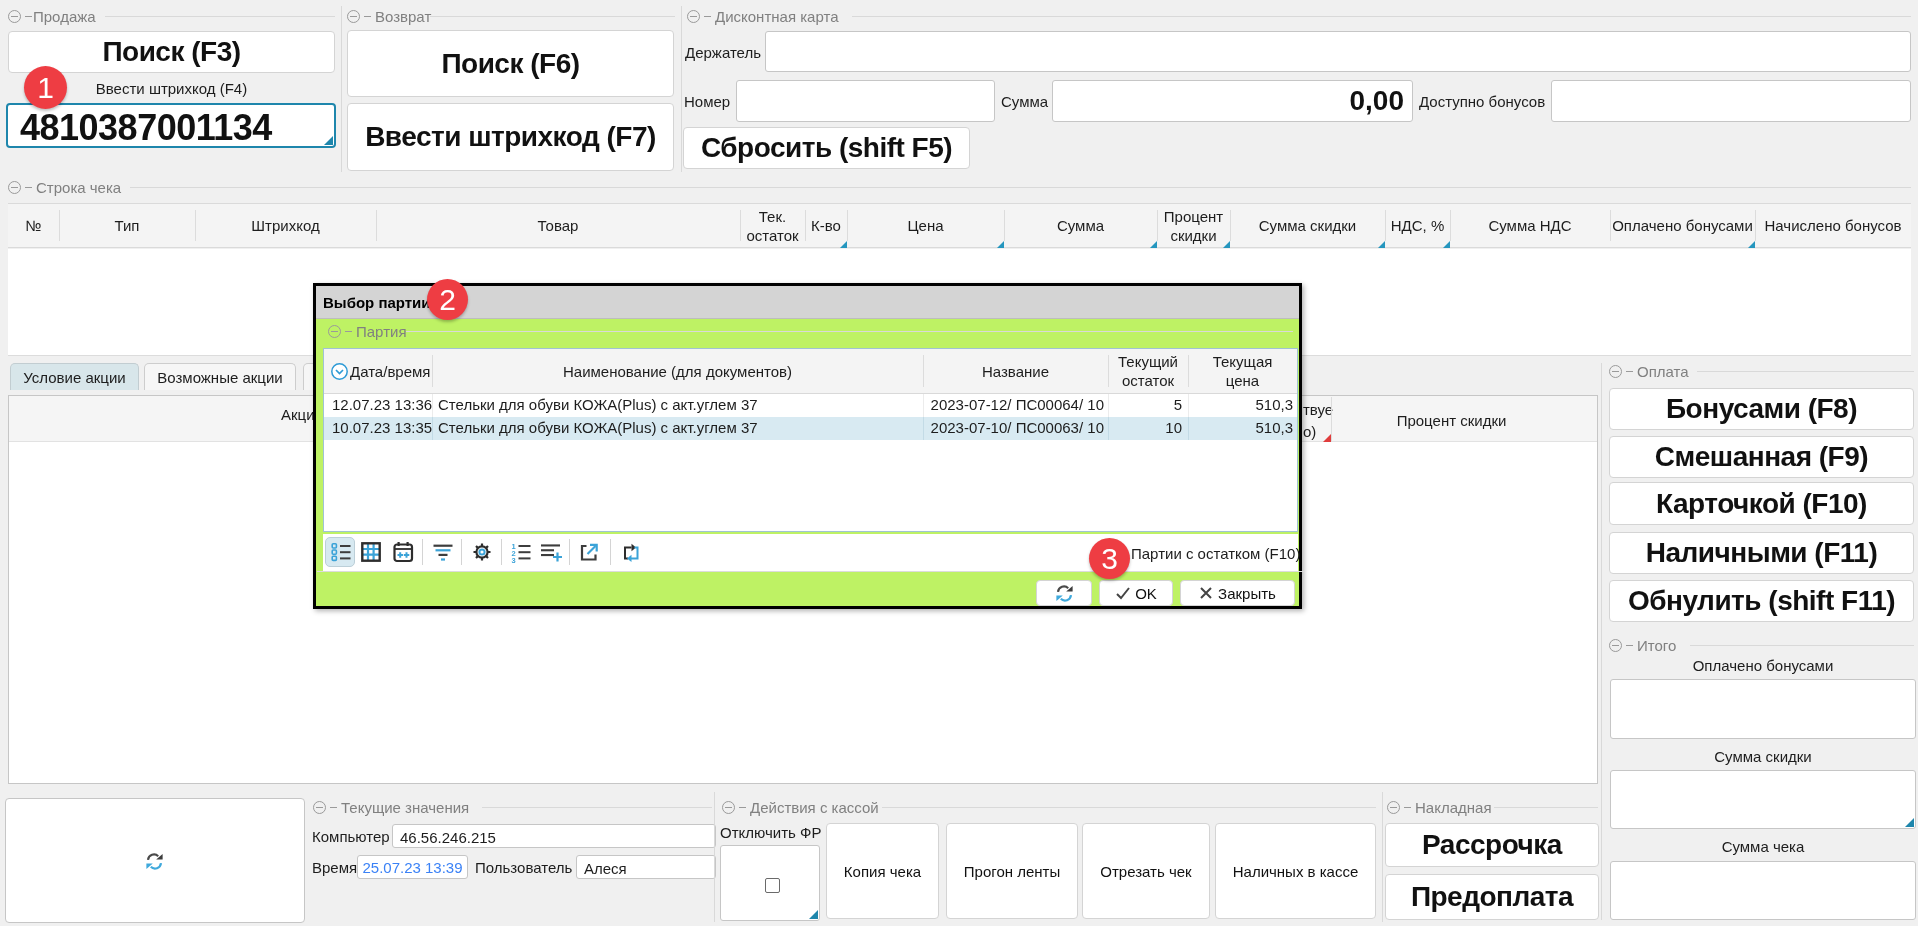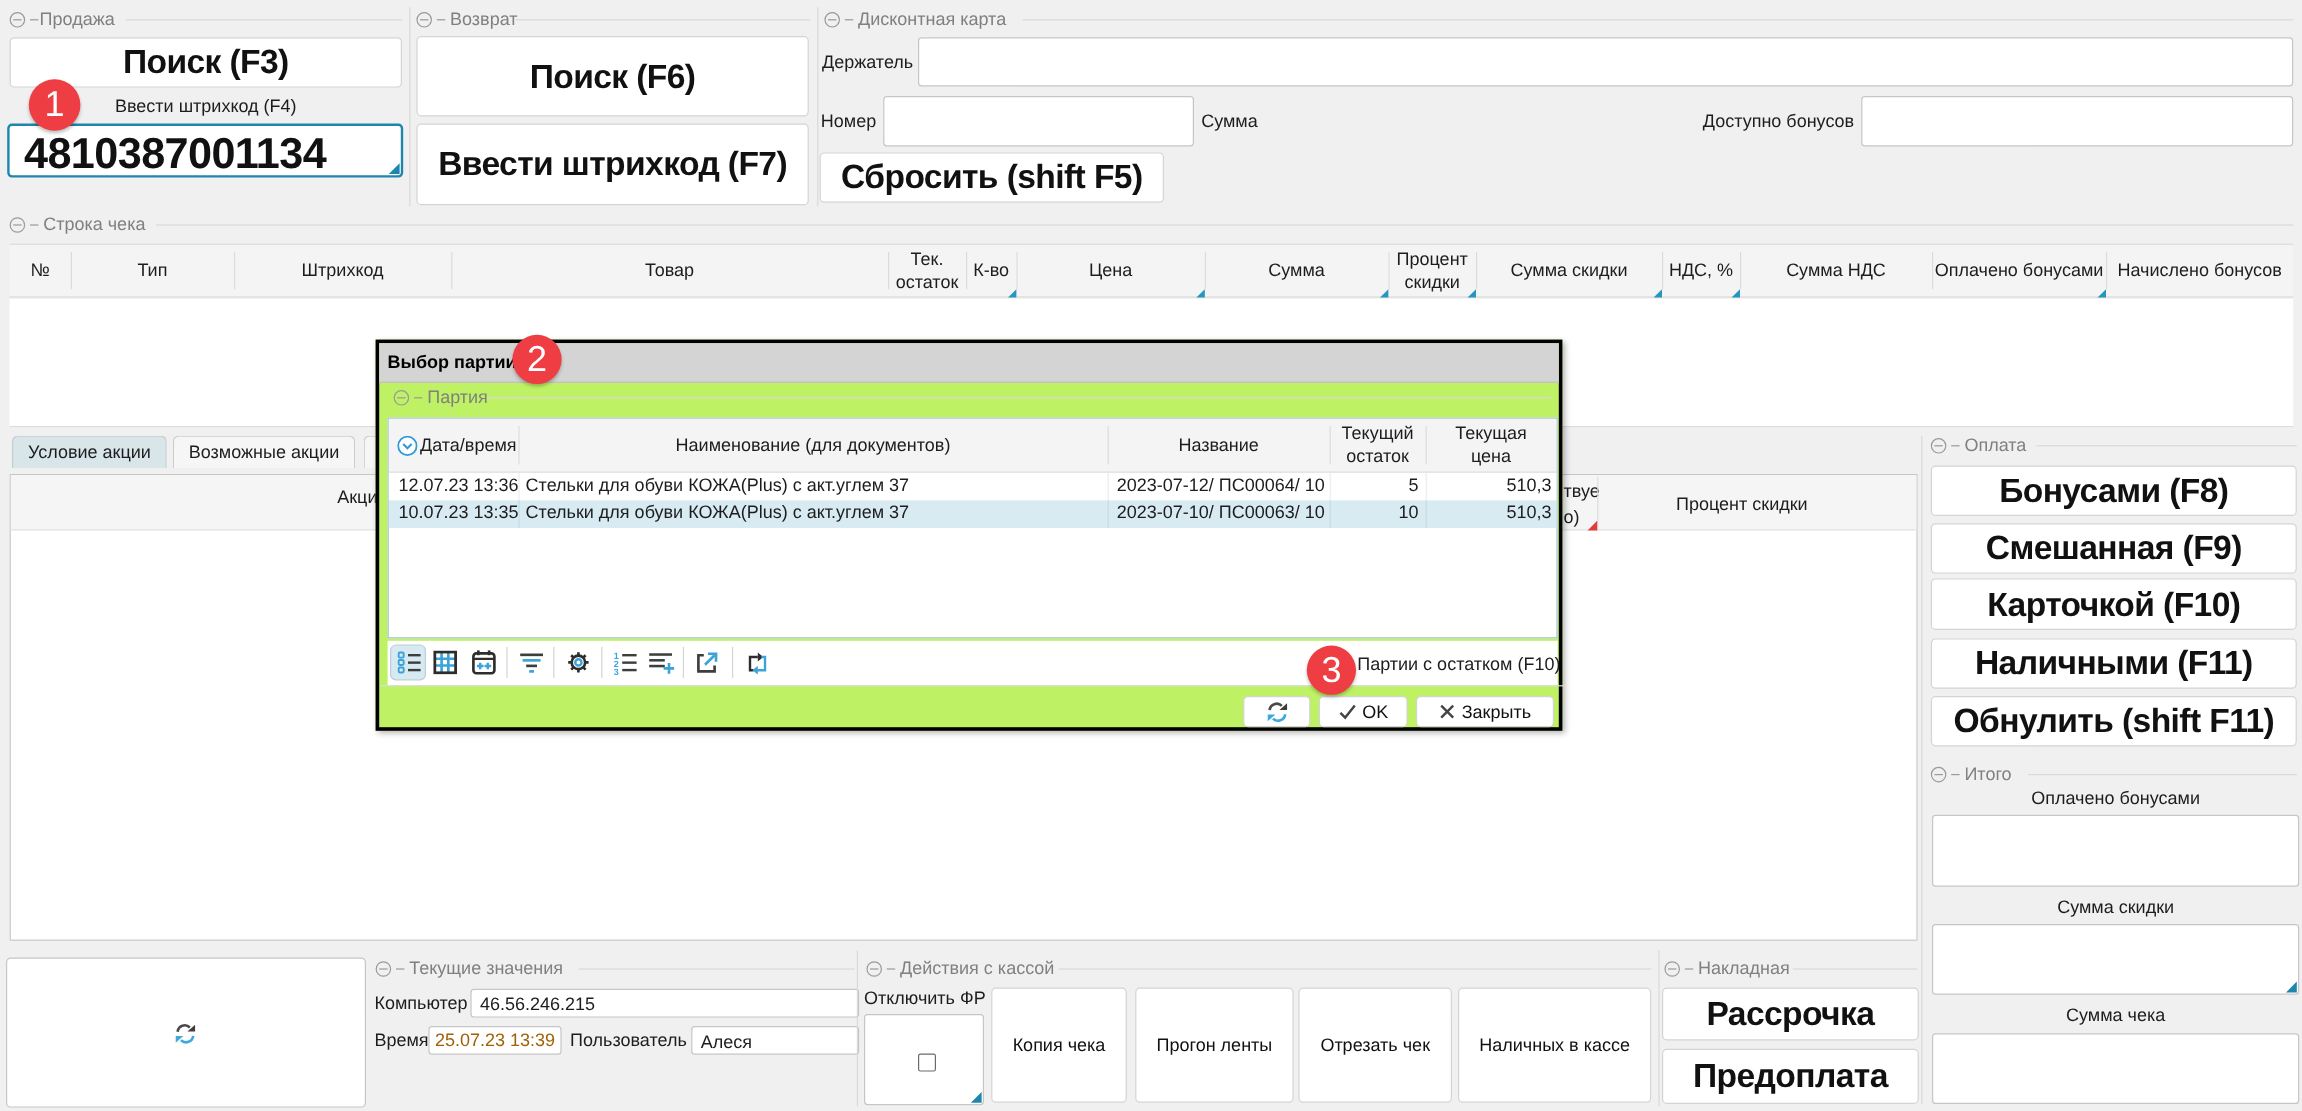--- a/index.html
+++ b/index.html
@@ -51,20 +51,23 @@
 
 <div class="gicon" style="left:687px; top:10px;"></div>
 <div class="gdash" style="left:704px; top:16px;"></div>
 <div class="glbl" style="left:715px; top:8px;">Дисконтная карта</div>
 <div class="gline" style="left:852px; top:16px; width:1059px;"></div>
 <div class="lbl" style="left:685px; top:44px;">Держатель</div>
 <div class="inp" style="left:765px; top:31px; width:1146px; height:41px;"></div>
 <div class="lbl" style="left:684px; top:93px;">Номер</div>
 <div class="inp" style="left:736px; top:80px; width:259px; height:42px;"></div>
 <div class="lbl" style="left:1001px; top:93px;">Сумма</div>
+<div class="inp" style="left:1052px; top:80px; width:361px; height:42px;">
+  <div style="position:absolute; right:8px; top:4px; font-size:28px; font-weight:bold; color:#111;">0,00</div>
+</div>
 <div class="lbl" style="left:1419px; top:93px;">Доступно бонусов</div>
 <div class="inp" style="left:1551px; top:80px; width:360px; height:42px;"></div>
 <div class="btn bbig" style="left:683px; top:127px; width:287px; height:42px;">Сбросить (shift F5)</div>
 
 <div class="gicon" style="left:8px; top:181px;"></div>
 <div class="gdash" style="left:25px; top:187px;"></div>
 <div class="glbl" style="left:36px; top:179px;">Строка чека</div>
 <div class="gline" style="left:130px; top:187px; width:1781px;"></div>
 
 <div class="abs" id="thead1" style="left:8px; top:203px; width:1903px; height:45px; background:#f4f4f4; border-top:1px solid #dadada; border-bottom:1px solid #dadada;">
@@ -154,21 +157,21 @@
 <div class="gicon" style="left:313px; top:801px;"></div>
 <div class="gdash" style="left:330px; top:807px;"></div>
 <div class="glbl" style="left:341px; top:799px;">Текущие значения</div>
 <div class="gline" style="left:482px; top:807px; width:230px;"></div>
 <div class="lbl" style="left:312px; top:828px;">Компьютер</div>
 <div class="inp" style="left:392px; top:824px; width:324px; height:24px;">
       <div style="position:absolute; left:7px; top:4px; font-size:15px; color:#1d1d1d;">46.56.246.215</div>
     </div>
 <div class="lbl" style="left:312px; top:859px;">Время</div>
 <div class="inp" style="left:357px; top:855px; width:111px; height:24px;">
-      <div style="position:absolute; left:0; top:3px; width:100%; text-align:center; font-size:15px; color:#a16207;">25.07.23 13:39</div>
+      <div style="position:absolute; left:0; top:3px; width:100%; text-align:center; font-size:15px; color:#3b82f6;">25.07.23 13:39</div>
     </div>
 <div class="lbl" style="left:475px; top:859px;">Пользователь</div>
 <div class="inp" style="left:576px; top:855px; width:140px; height:24px;">
       <div style="position:absolute; left:7px; top:4px; font-size:15px; color:#1d1d1d;">Алеся</div>
     </div>
 
 <div class="vsep" style="left:714px; top:792px; height:130px;"></div>
 <div class="gicon" style="left:722px; top:801px;"></div>
 <div class="gdash" style="left:739px; top:807px;"></div>
 <div class="glbl" style="left:750px; top:799px;">Действия с кассой</div>

